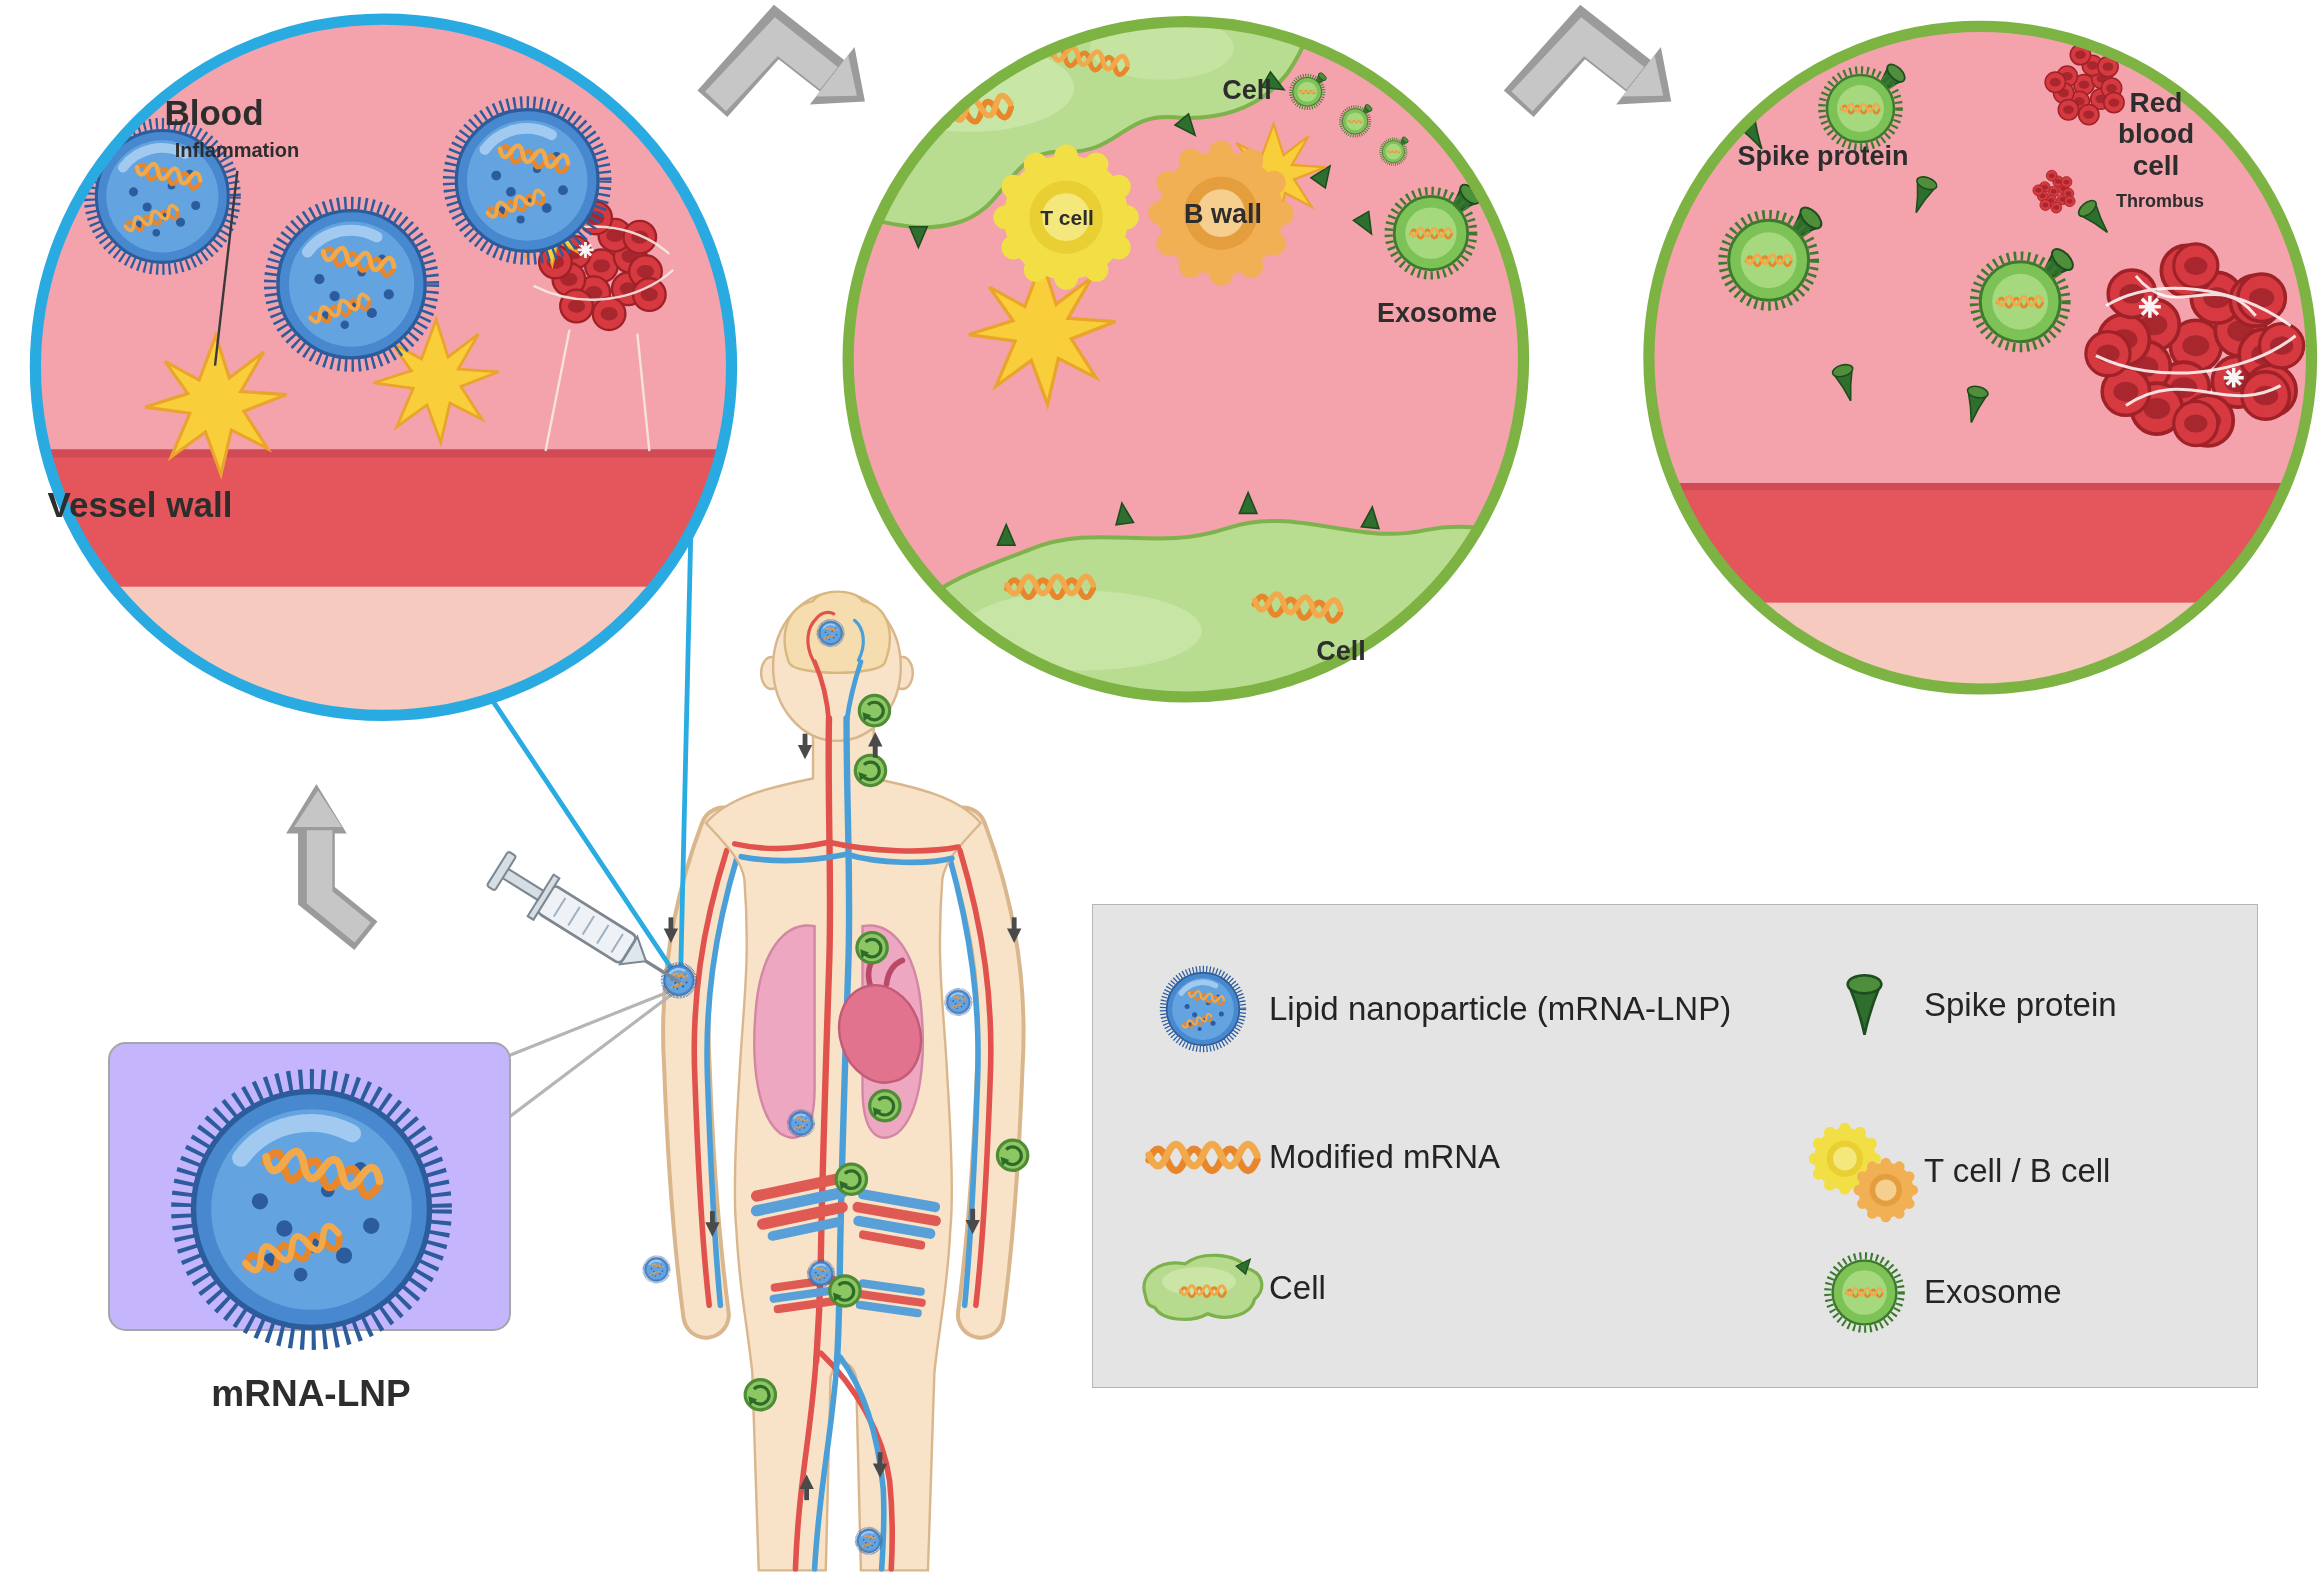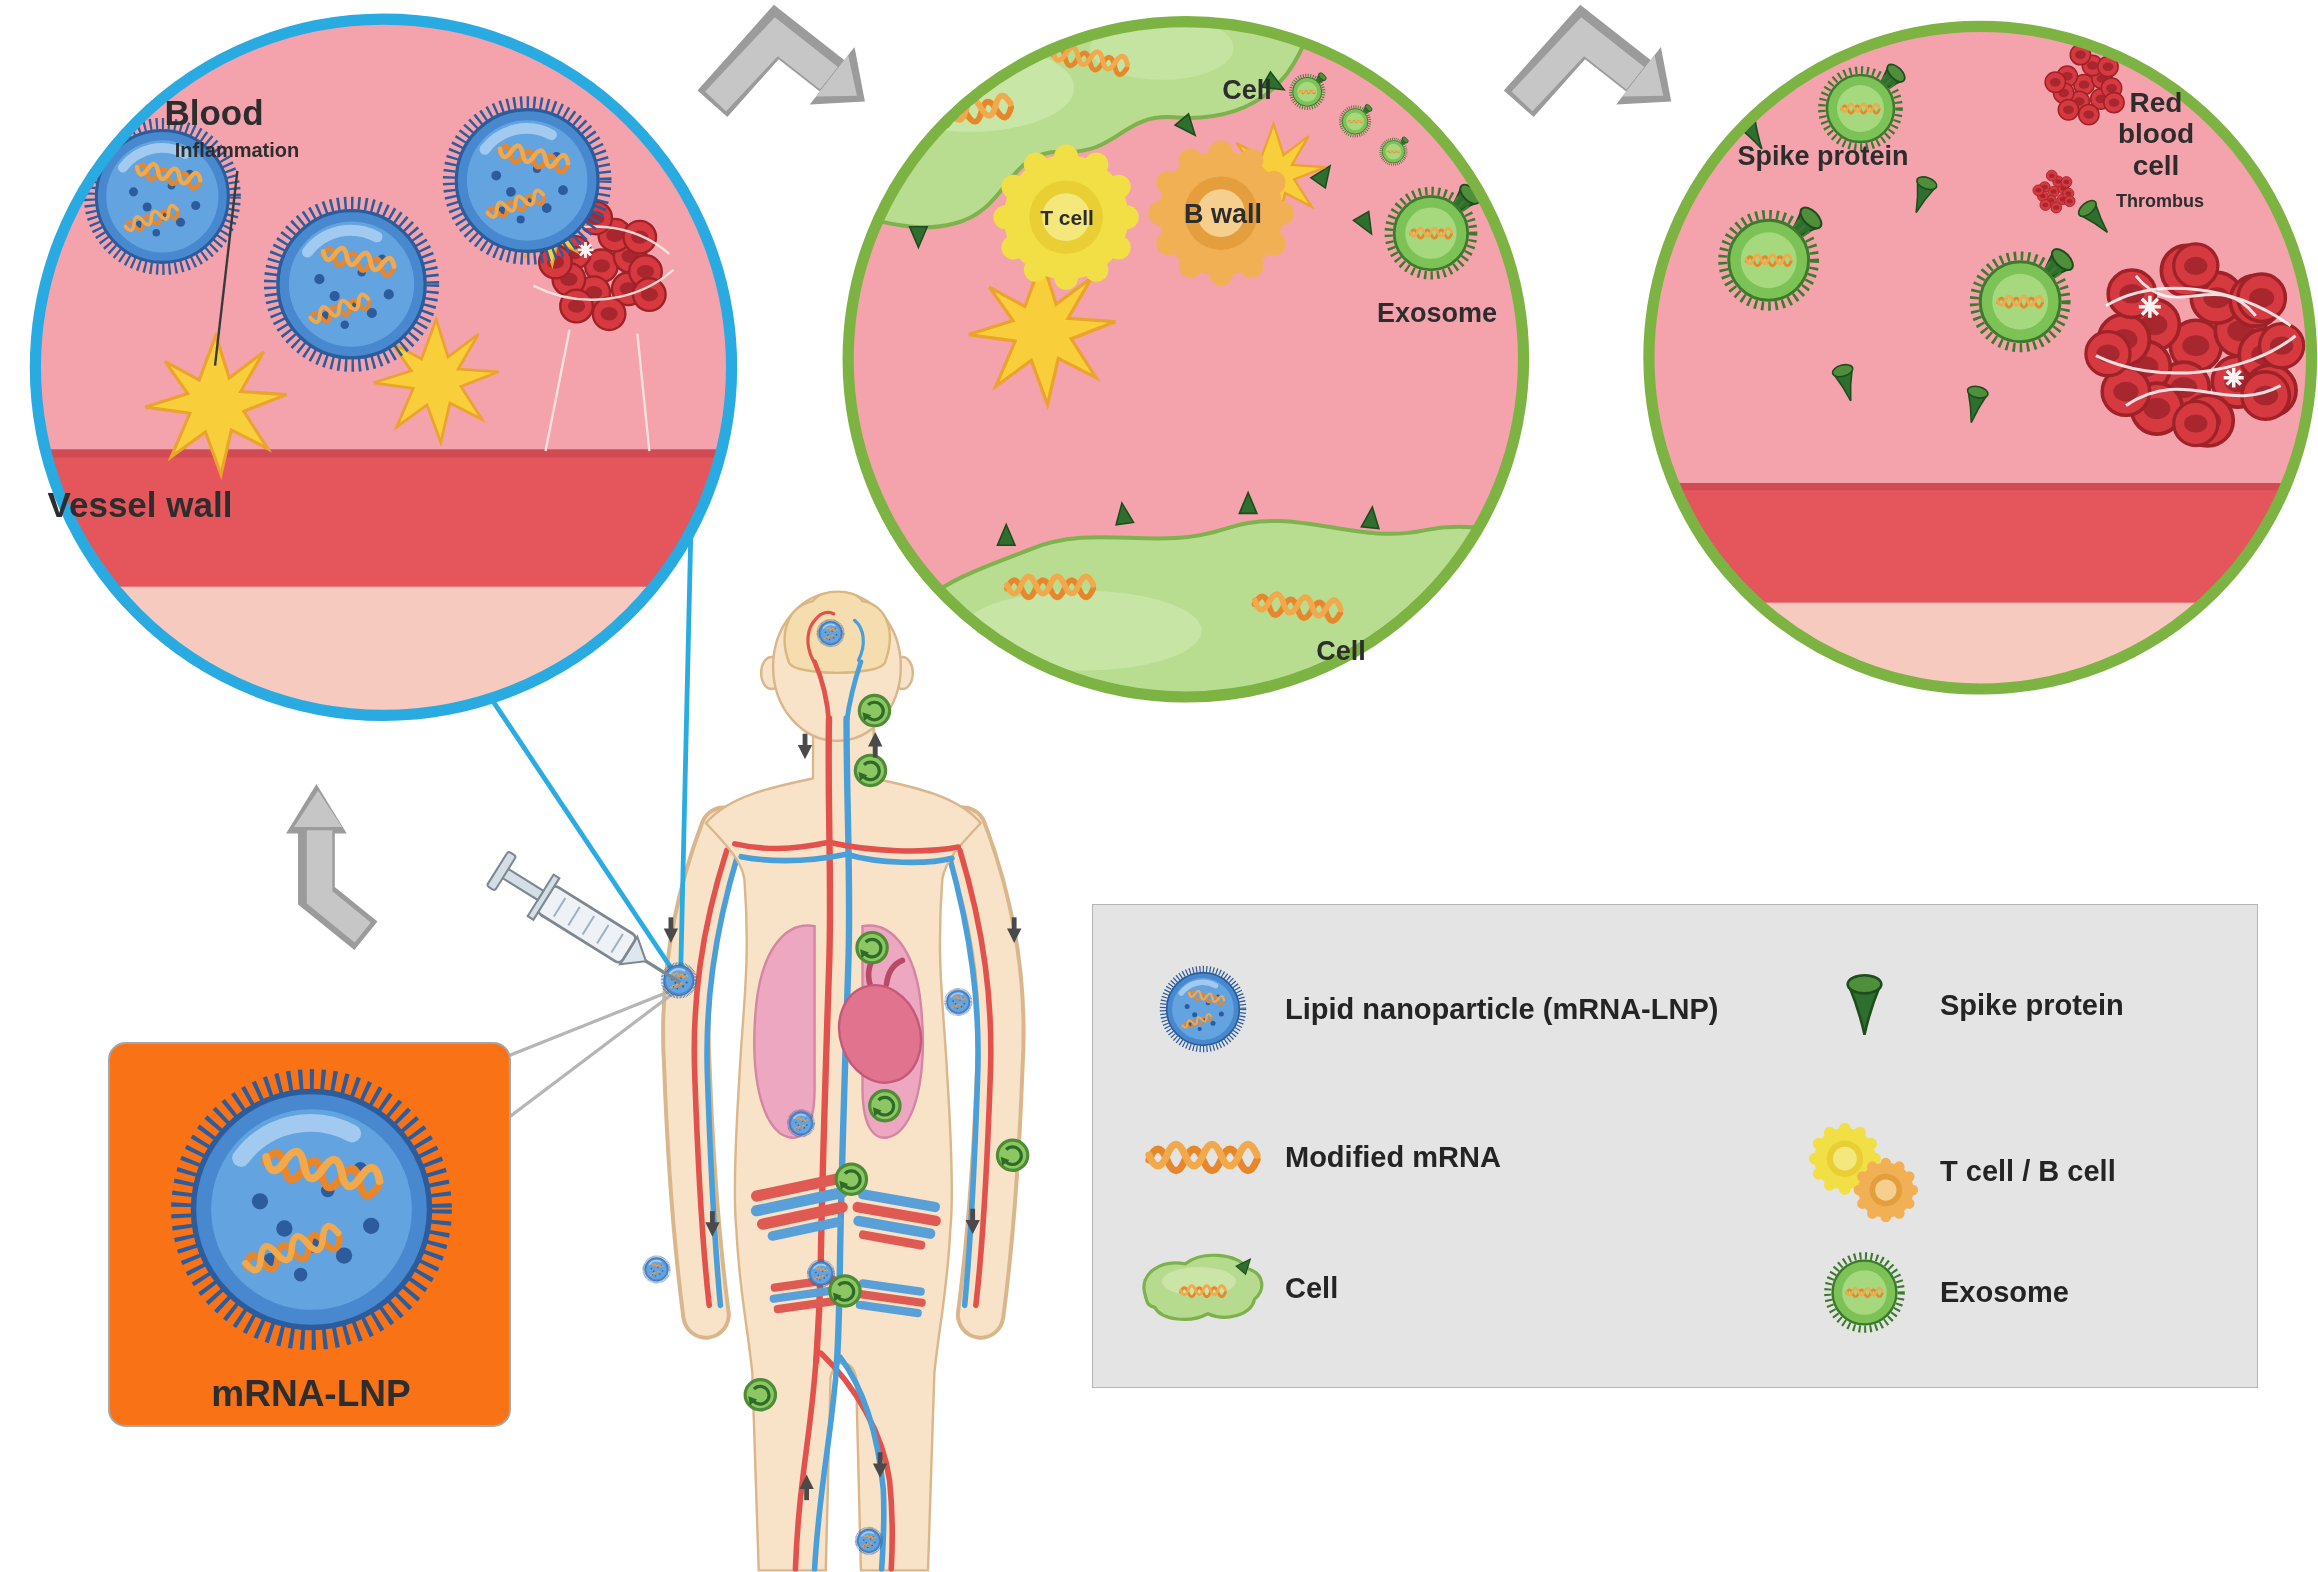--- a/index.html
+++ b/index.html
@@ -1,25 +1,25 @@
 <!DOCTYPE html>
 <html style="font-size:12.8px"><head>
 <meta charset="utf-8">
 <style>
   *{box-sizing:border-box}
   html,body{margin:0;padding:0;background:#fff}
   .canvas{position:relative;width:2319px;height:1572px;background:#ffffff;font-family:"Liberation Sans",sans-serif;overflow:hidden}
   .art{position:absolute;left:0;top:0}
   .lbl{position:absolute;transform:translate(-50%,-50%);font-weight:700;color:#2d2d2d;text-align:center;line-height:1.12;white-space:nowrap}
   .wrap{white-space:normal}
-  .inset-box{position:absolute;left:108px;top:1042px;width:403px;height:385px;background:#f97316;border:2.4px solid #a6a6a6;border-radius:17.6px}
+  .inset-box{position:absolute;left:108px;top:1042px;width:403px;height:289px;background:#c4b5fd;border:2.4px solid #a6a6a6;border-radius:17.6px}
   .legend-box{position:absolute;left:1092px;top:904px;width:1166px;height:484px;background:#e4e4e4;border:1.6px solid #b5b5b5}
   .legend-item{position:absolute;display:flex;align-items:center}
   .legend-ic{display:flex;align-items:center;justify-content:center;flex:0 0 auto}
-  .legend-label{font-weight:700;color:#242424;font-size:29px;margin-left:16px;white-space:nowrap}
+  .legend-label{font-weight:400;color:#242424;font-size:33px;white-space:nowrap}
 </style>
 </head>
 <body>
 
 <div class="canvas">
 
 <svg class="art" width="2319" height="1572" viewBox="0 0 2904 1969">
   <defs>
     <clipPath id="clip1">
           <circle cx="442" cy="442" r="436"></circle>

